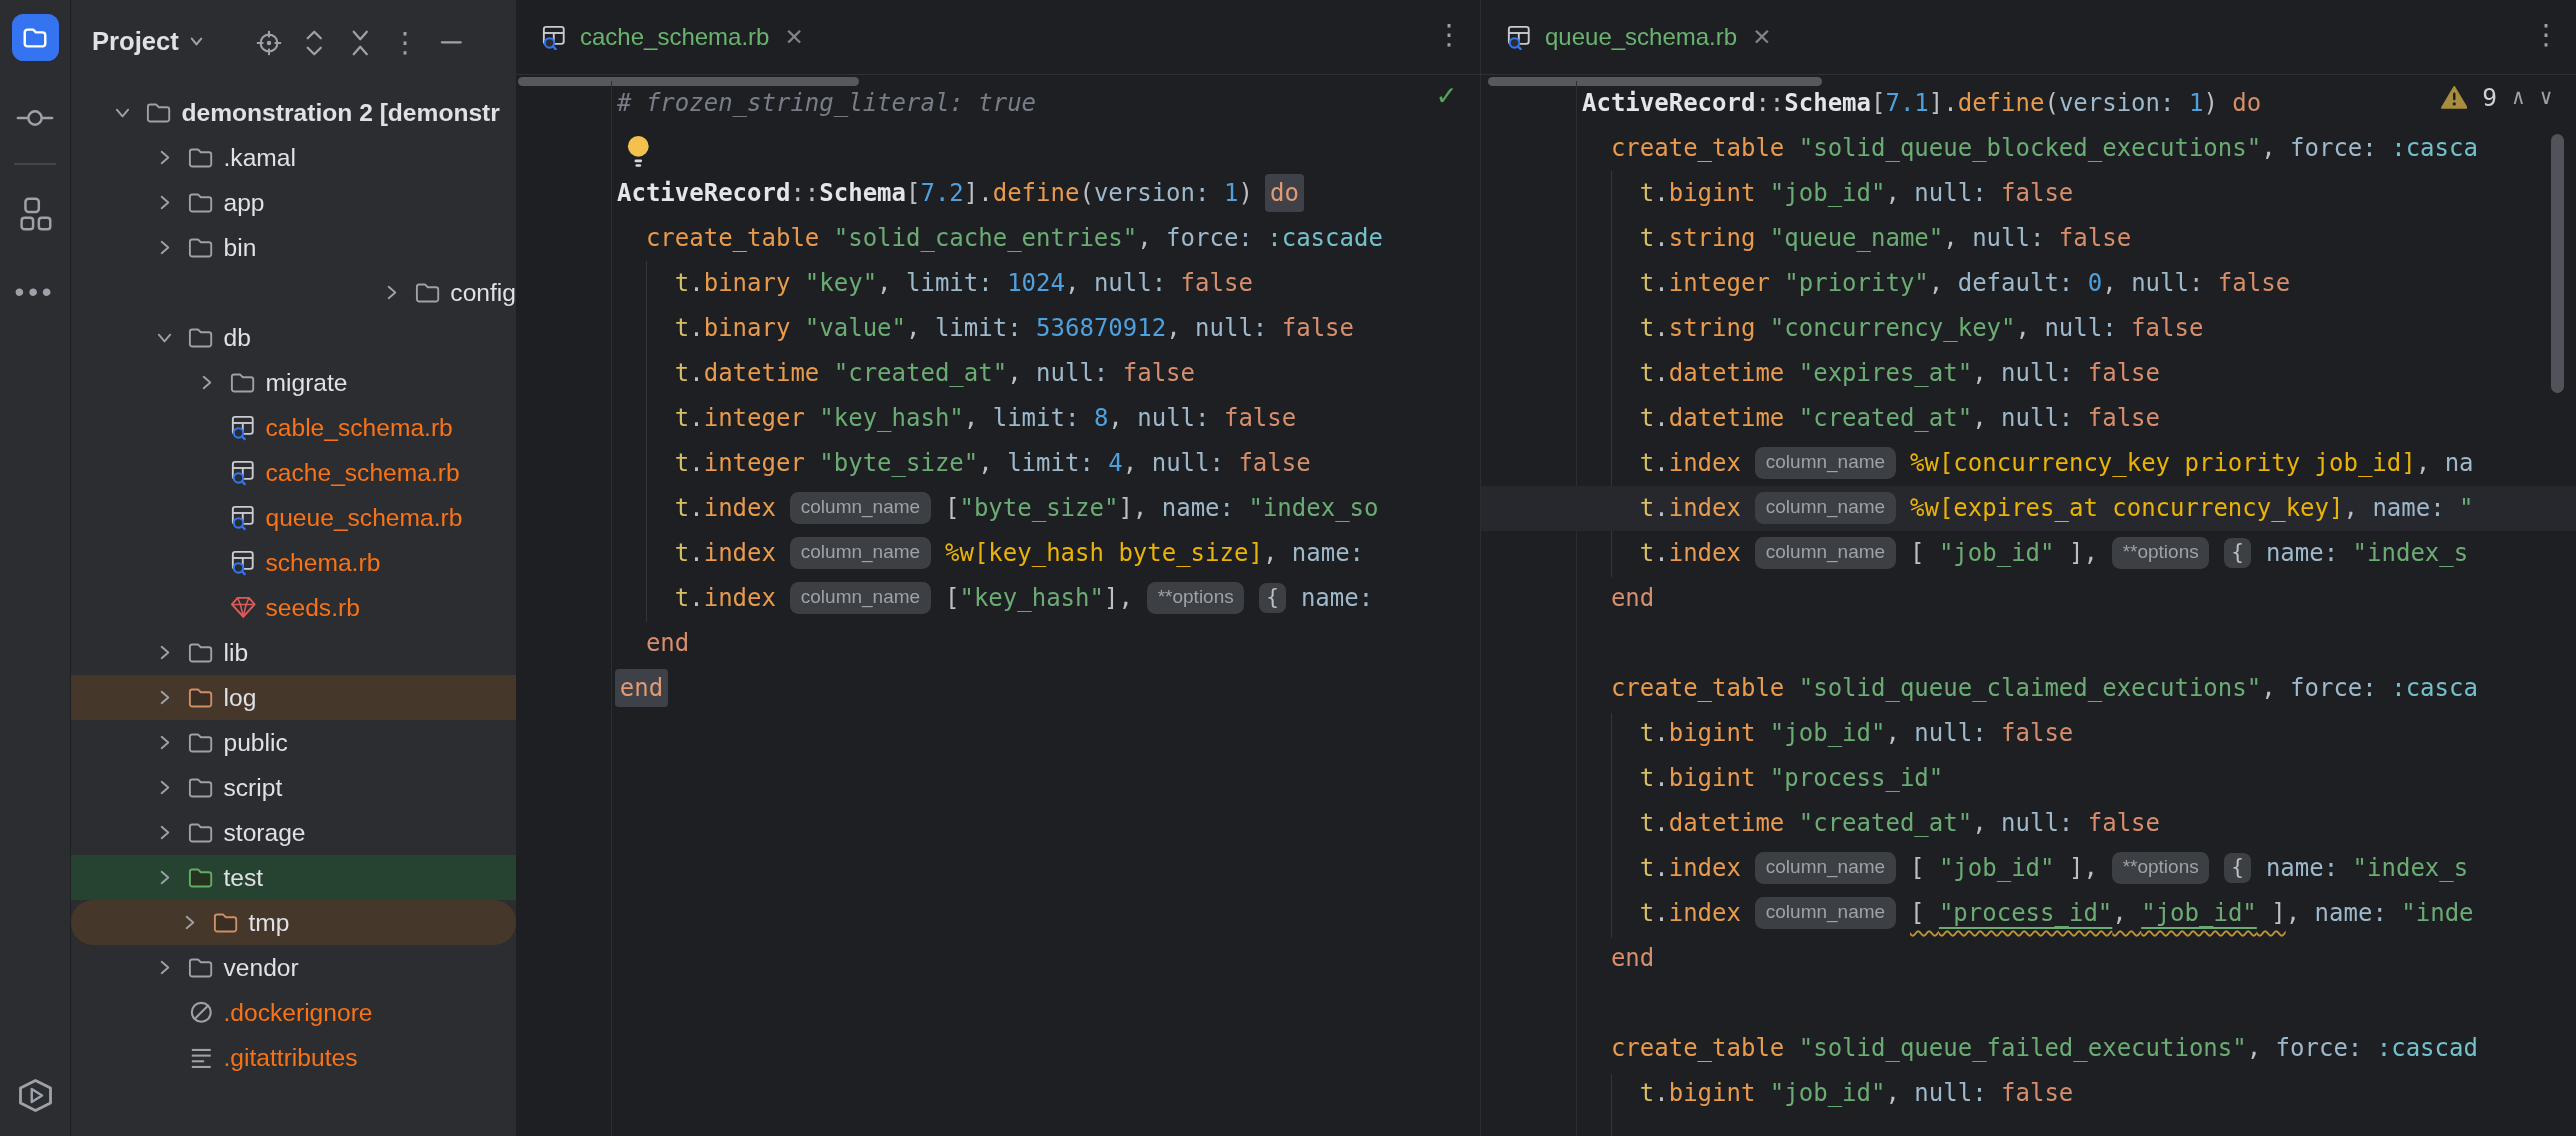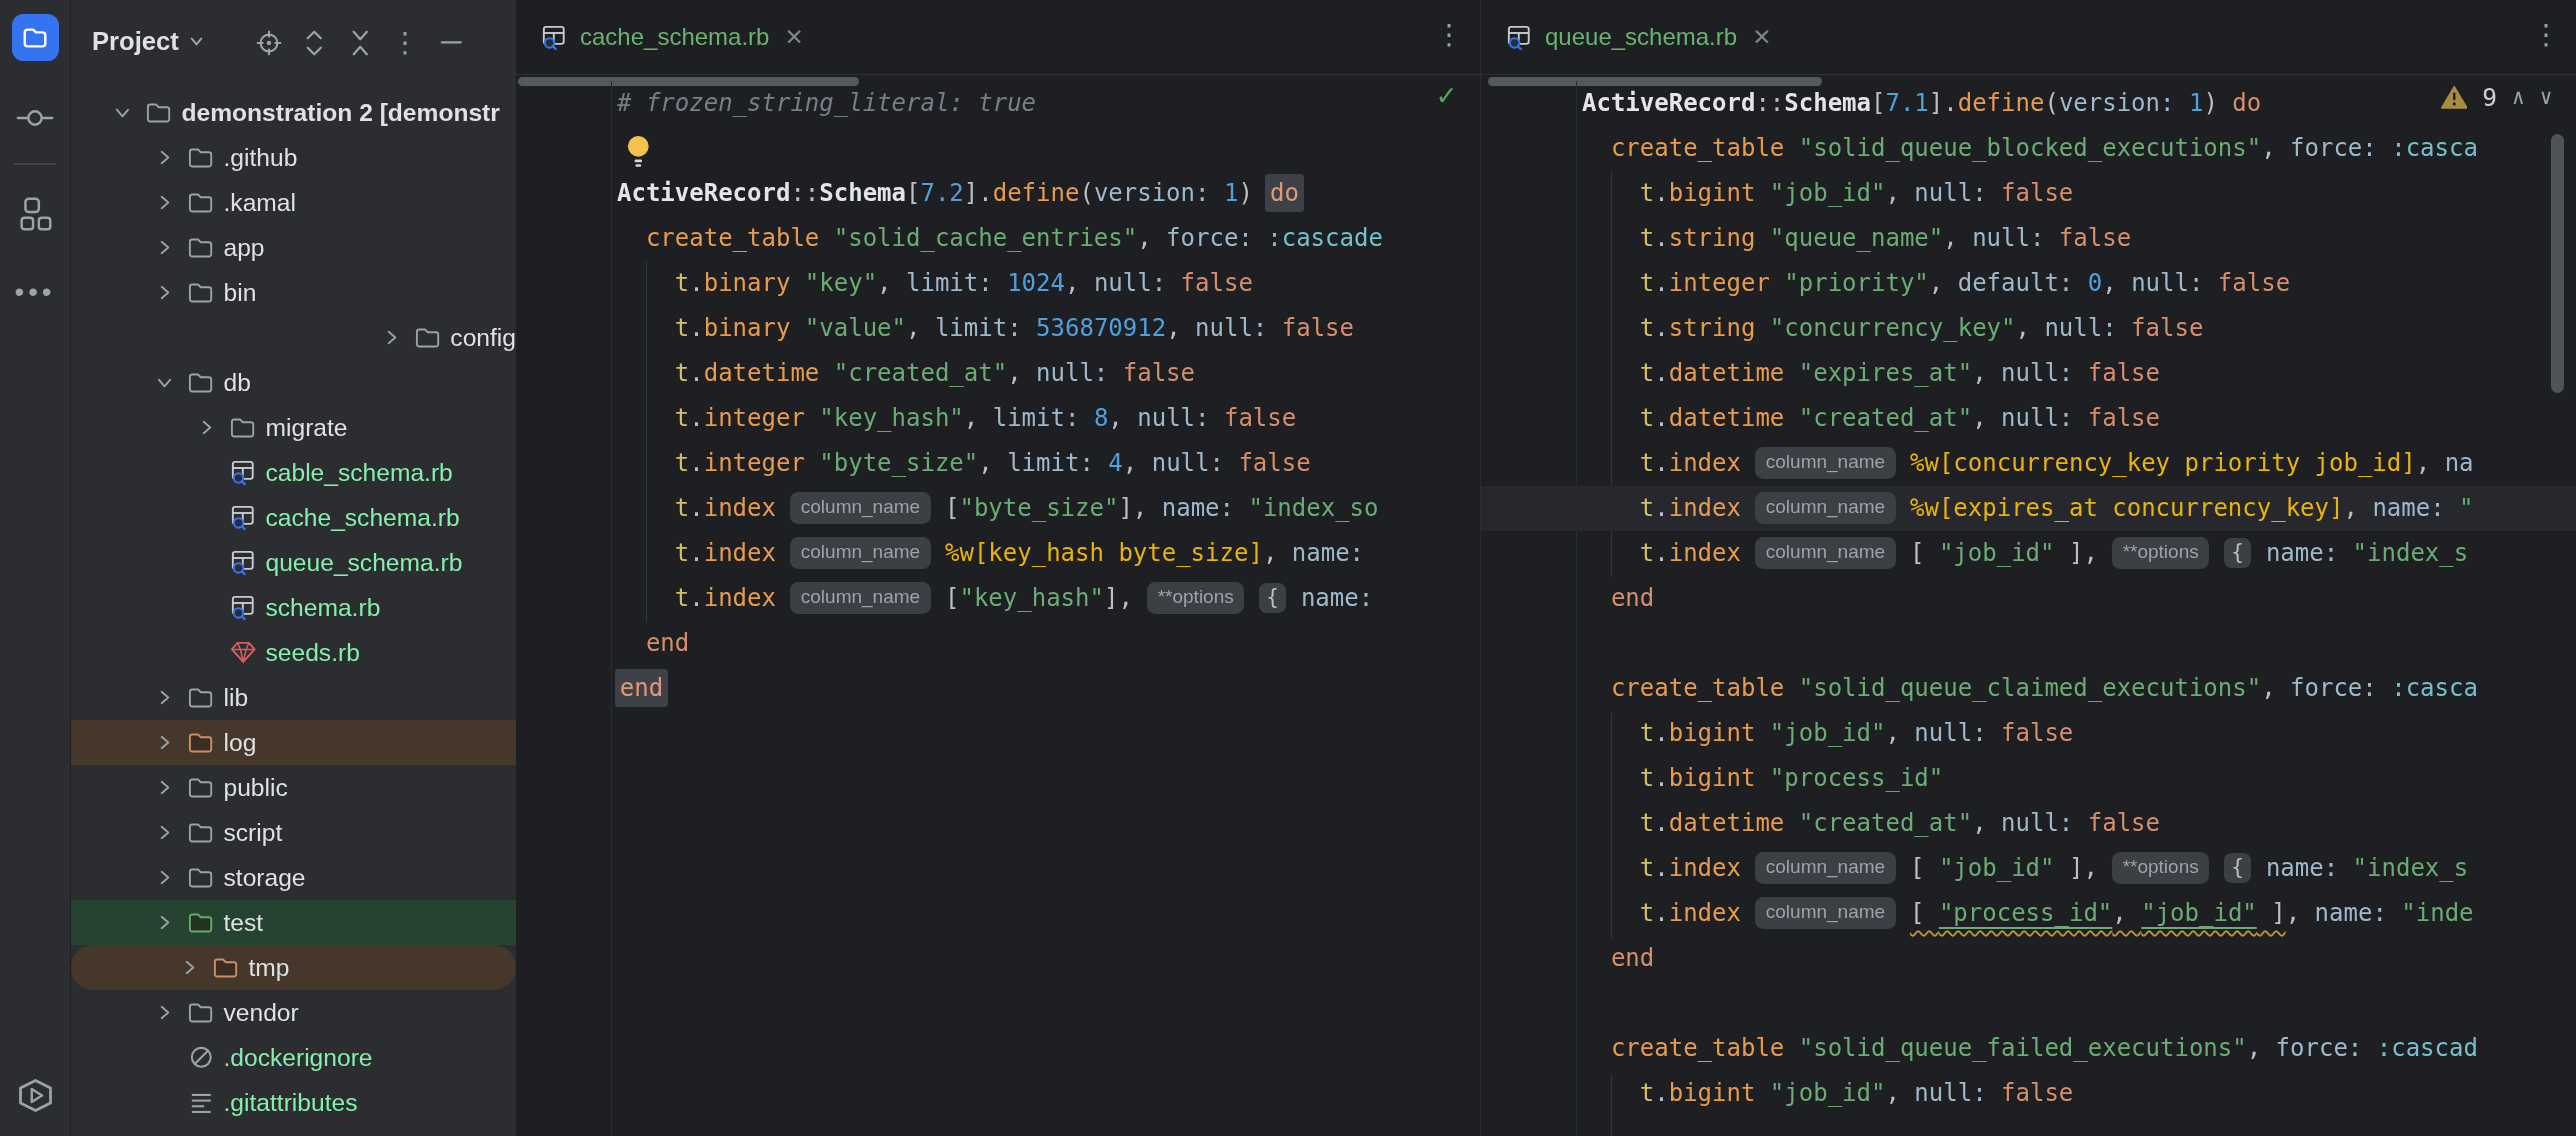--- a/index.html
+++ b/index.html
@@ -23,21 +23,21 @@
   #hi-locate{left:180px}#hi-expand{left:225px}#hi-collapse{left:271px}#hi-more{left:316px;font-size:28px}#hi-hide{left:362px}
   #tree{position:absolute;left:0;top:90px;width:100%;}
   .trow{position:relative;height:45px;display:flex;align-items:center;cursor:pointer;}
   .trow.hl-ex{background:#46372B;}
   .trow.hl-test{background:#264230;}
   .tchev{width:42px;height:100%;display:flex;align-items:center;justify-content:flex-start;padding-left:11.4px;box-sizing:border-box;flex:none;}
   .tchev svg{transition:none}
   .tchev.exp svg{transform:rotate(90deg);}
   .ticon{width:28px;height:28px;flex:none;display:flex;align-items:center;justify-content:center;}
   .tlabel{margin-left:8.5px;font-size:24.6px;color:#DFE1E5;white-space:nowrap;}
-  .tlabel.green{color:#86efac;}
+  .tlabel.green{color:#f97316;}
   .tlabel.bold{font-weight:700;}
   
   .editor{position:absolute;top:0;height:1136px;background:#1E1F22;overflow:hidden;}
   #ed0{left:516px;width:964px;}
   #ed1{left:1480px;width:1096px;border-left:0.9px solid #2B2D31;}
   .tabbar{position:absolute;left:0;top:0;width:100%;height:74px;border-bottom:0.9px solid #2E3034;display:flex;align-items:center;}
   .tab{display:flex;align-items:center;gap:11.4px;padding:0 17px 0 24.6px;height:100%;cursor:pointer;}
   .tab-label{font-size:24px;color:#69B36E;}
   .tab-close{color:#80838A;font-size:23px;padding:1.9px 3.8px;cursor:pointer;}
   .tab-kebab{position:absolute;right:17px;top:21px;color:#9DA2AA;font-size:28px;cursor:pointer;line-height:1;}
@@ -171,33 +171,20 @@
           <span class="tchev">
             <svg width="17" height="17" viewBox="0 0 18 18">
               <polyline points="6,3 13,9 6,15" fill="none" stroke="#9DA2AA" stroke-width="2" stroke-linecap="round" stroke-linejoin="round"></polyline>
             </svg>
           </span>
           <span class="ticon">
             <svg width="25.6" height="23" viewBox="0 0 27 24">
               <path d="M2 6 a2.5 2.5 0 0 1 2.5-2.5 h6 l3 3 h8.5 a2.5 2.5 0 0 1 2.5 2.5 v10 a2.5 2.5 0 0 1 -2.5 2.5 h-17.5 a2.5 2.5 0 0 1 -2.5-2.5 z" fill="none" stroke="#9DA1A8" stroke-width="2" stroke-linejoin="round"></path>
             </svg>
           </span>
-          <span class="tlabel">.github</span>
-        </div>
-        <div class="trow" style="padding-left: 74px;">
-          <span class="tchev">
-            <svg width="17" height="17" viewBox="0 0 18 18">
-              <polyline points="6,3 13,9 6,15" fill="none" stroke="#9DA2AA" stroke-width="2" stroke-linecap="round" stroke-linejoin="round"></polyline>
-            </svg>
-          </span>
-          <span class="ticon">
-            <svg width="25.6" height="23" viewBox="0 0 27 24">
-              <path d="M2 6 a2.5 2.5 0 0 1 2.5-2.5 h6 l3 3 h8.5 a2.5 2.5 0 0 1 2.5 2.5 v10 a2.5 2.5 0 0 1 -2.5 2.5 h-17.5 a2.5 2.5 0 0 1 -2.5-2.5 z" fill="none" stroke="#9DA1A8" stroke-width="2" stroke-linejoin="round"></path>
-            </svg>
-          </span>
           <span class="tlabel">.kamal</span>
         </div>
         <div class="trow" style="padding-left: 74px;">
           <span class="tchev">
             <svg width="17" height="17" viewBox="0 0 18 18">
               <polyline points="6,3 13,9 6,15" fill="none" stroke="#9DA2AA" stroke-width="2" stroke-linecap="round" stroke-linejoin="round"></polyline>
             </svg>
           </span>
           <span class="ticon">
             <svg width="25.6" height="23" viewBox="0 0 27 24">

